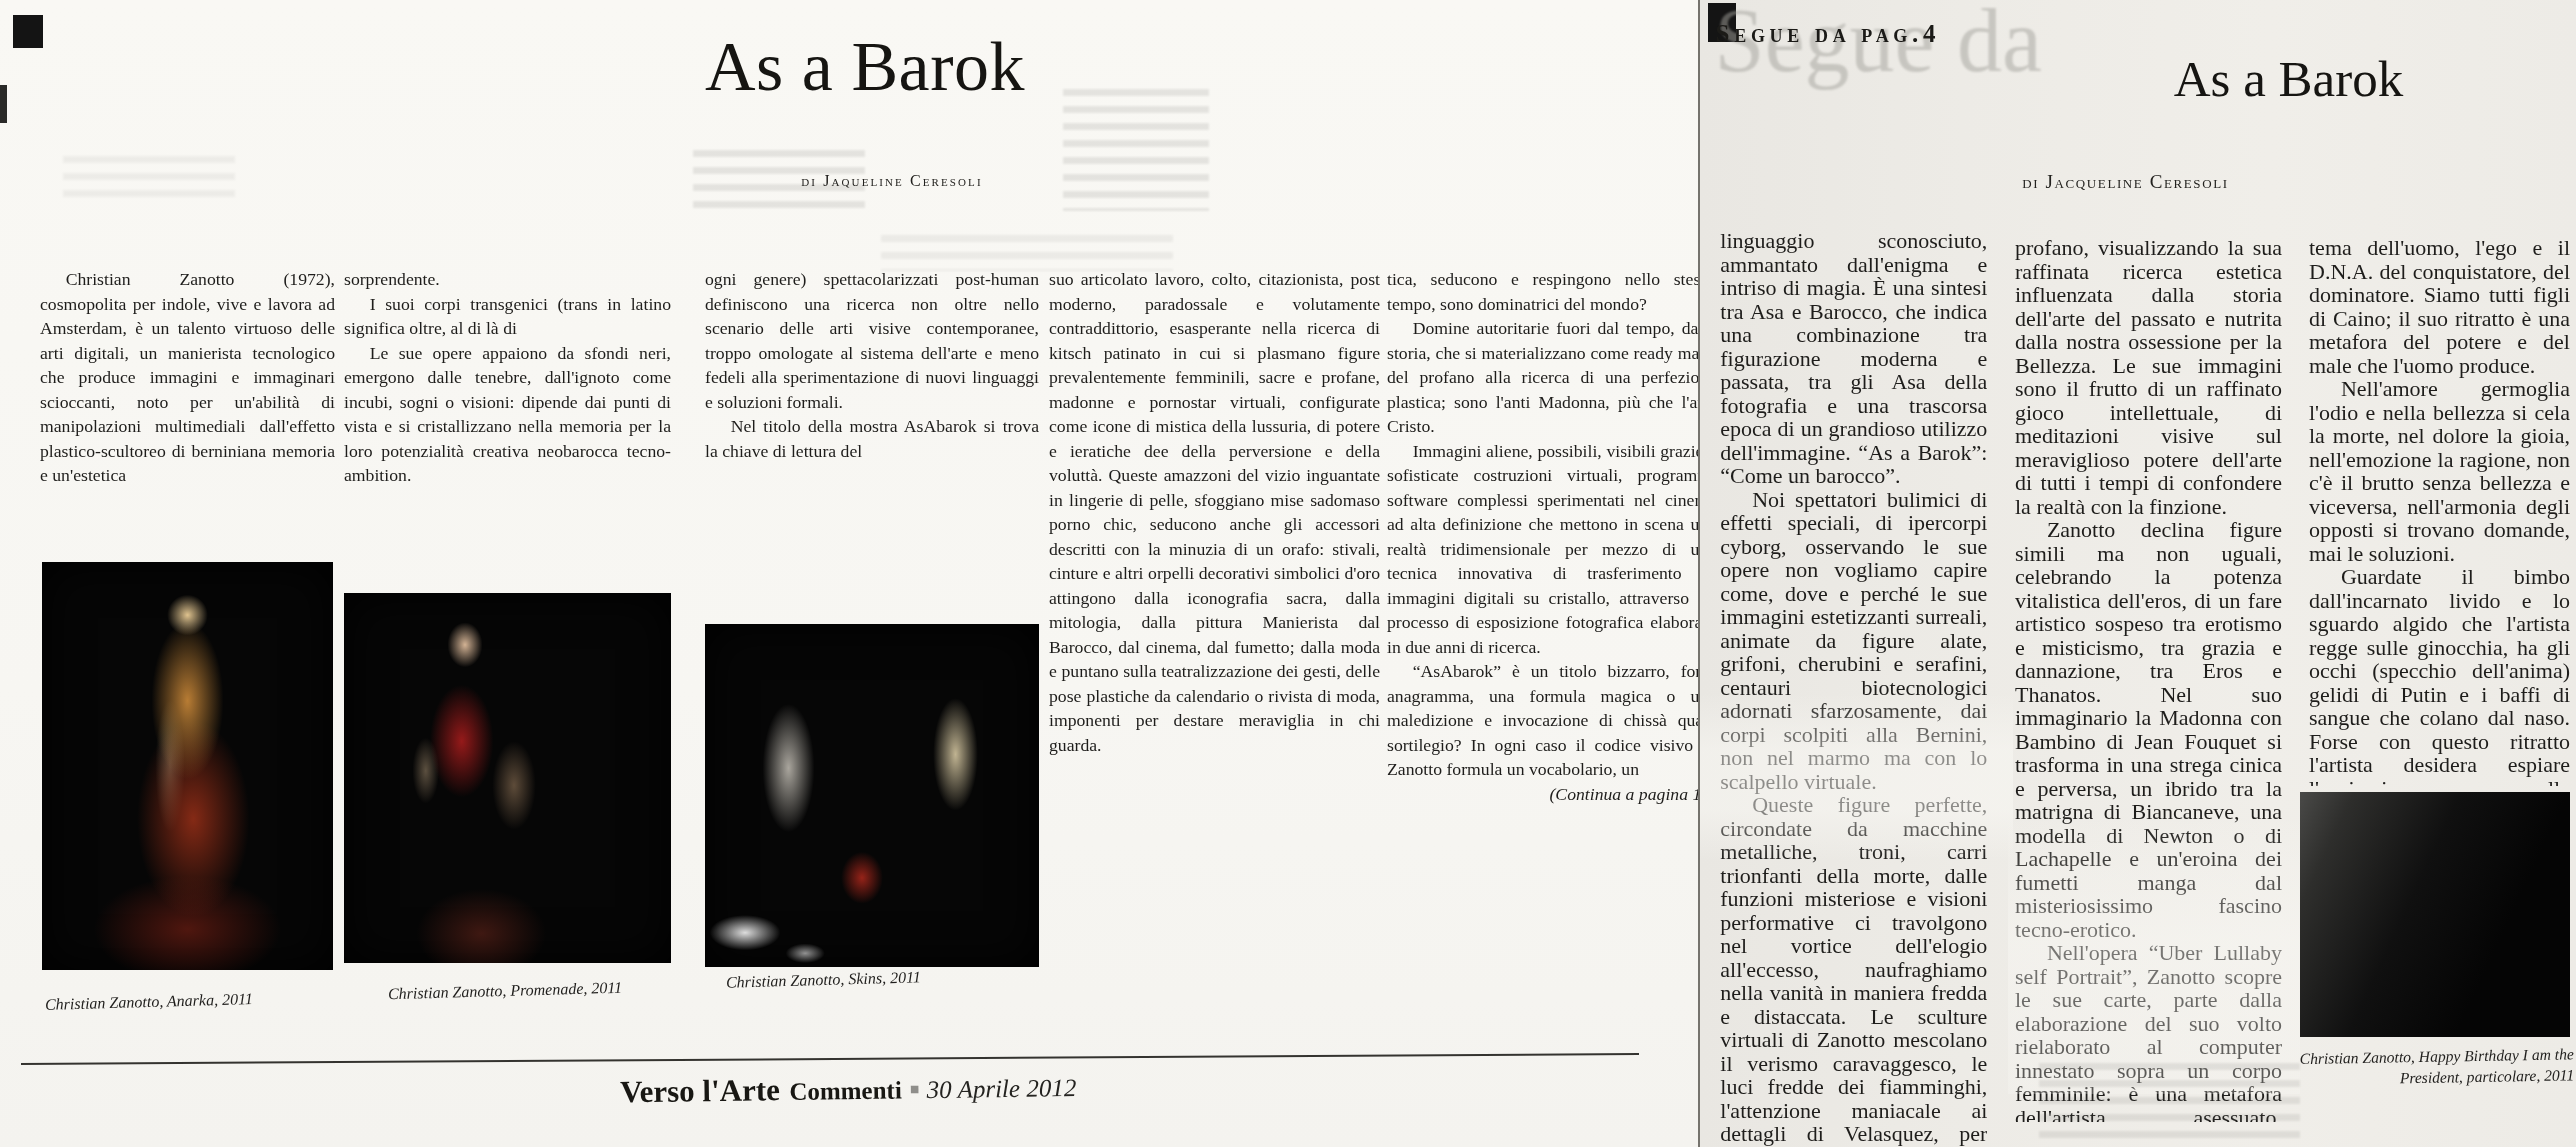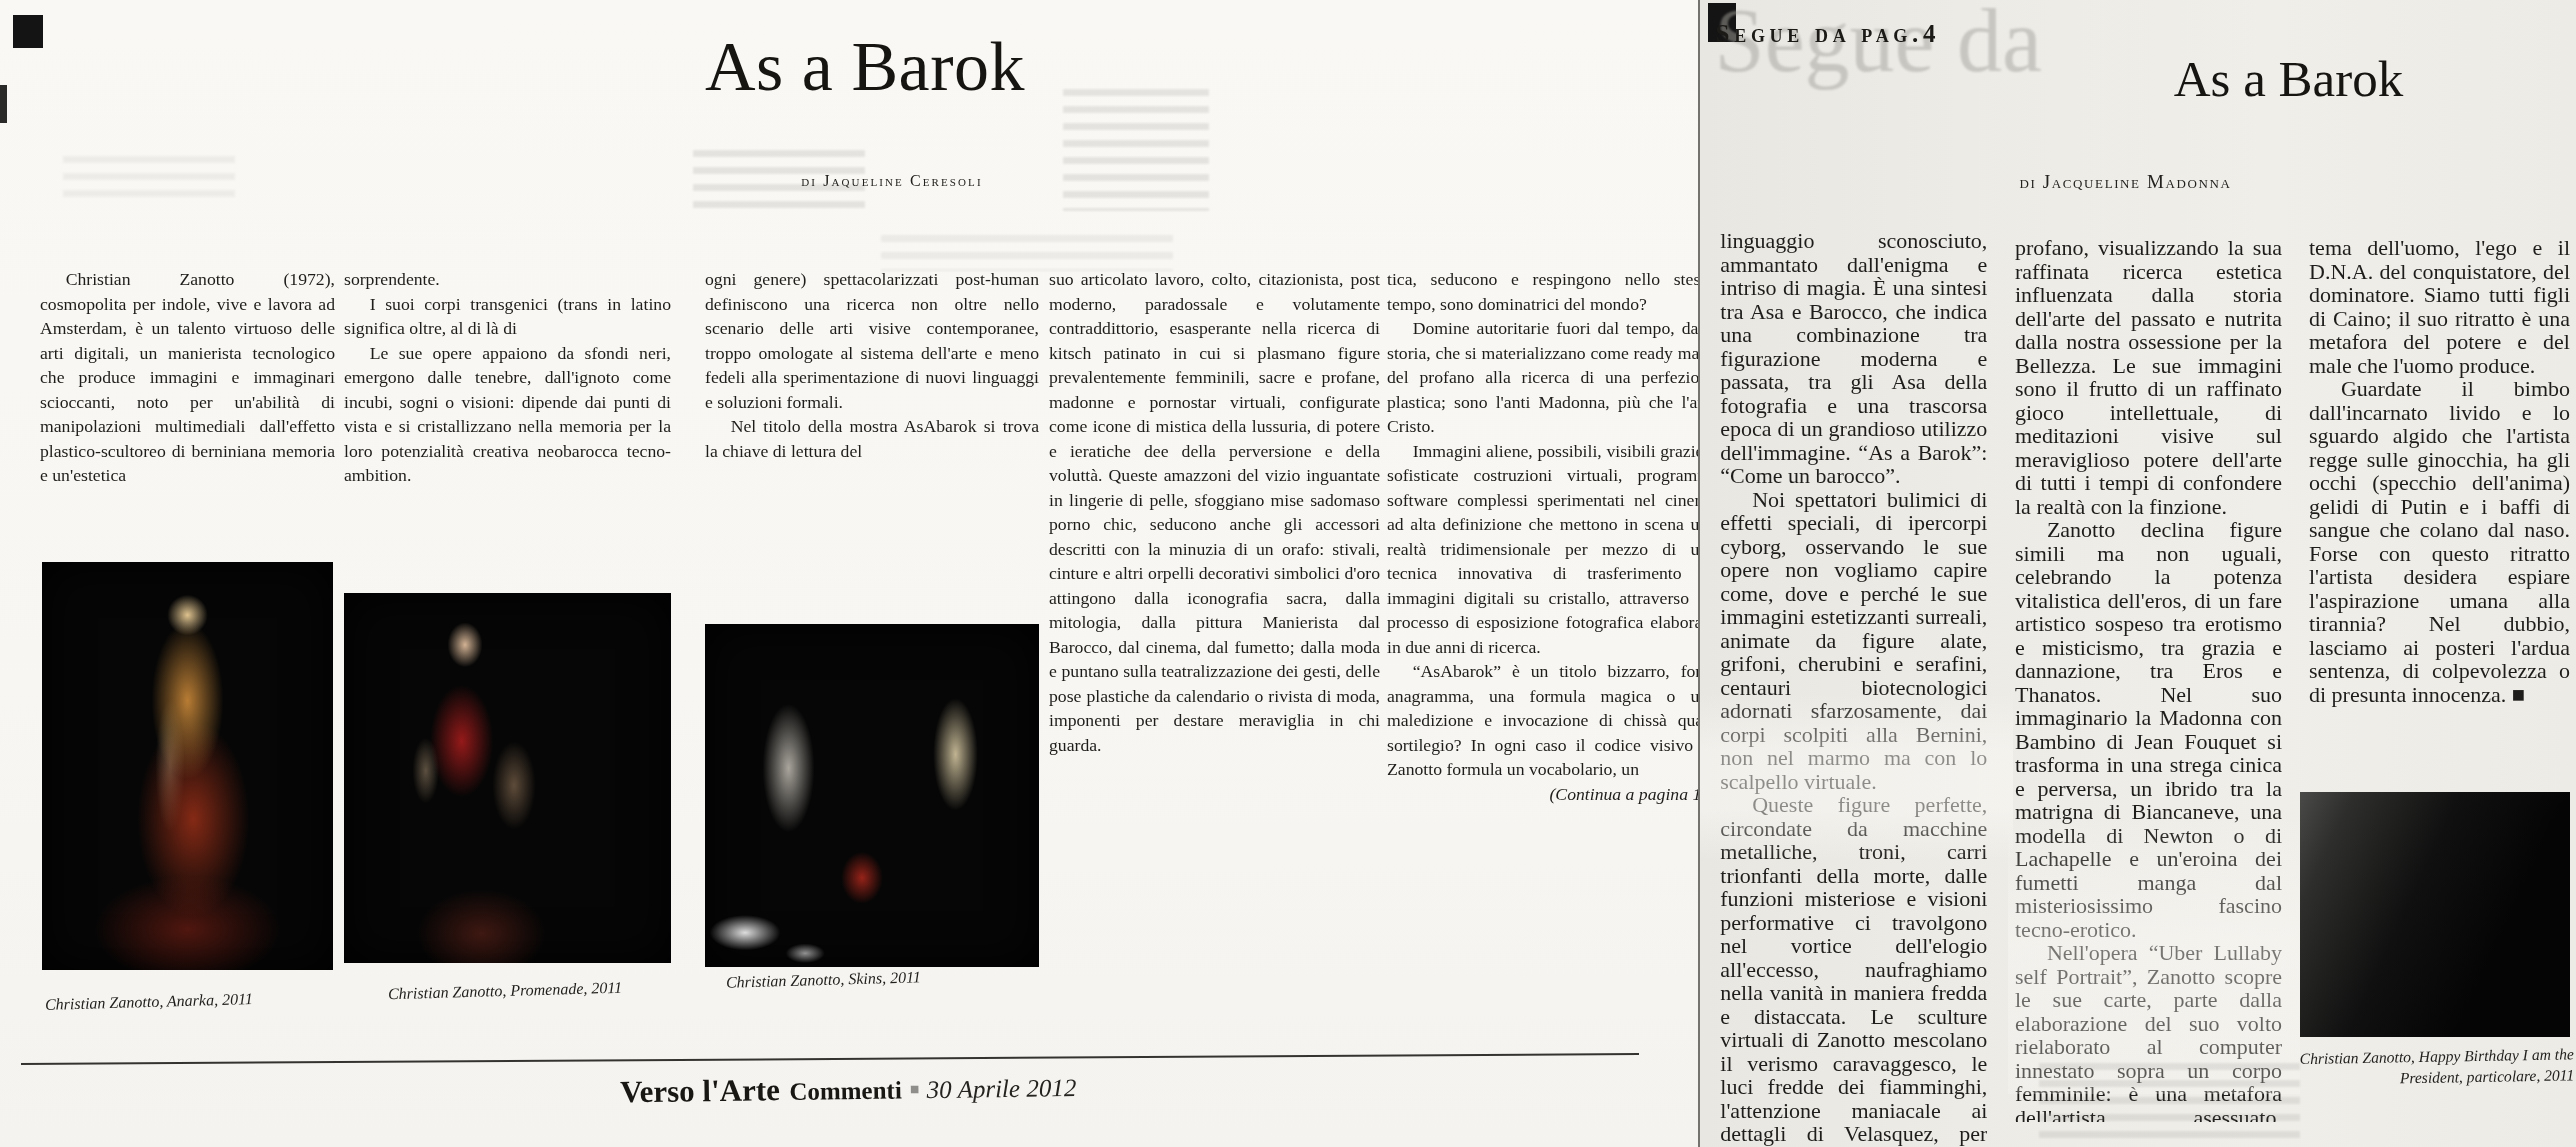--- a/index.html
+++ b/index.html
@@ -166,35 +166,36 @@
 
   <div class="divider"></div>
 
   <div class="page-right">
     <div class="reg-mark" style="left:8.3px;top:3.1px;width:28px;height:39px;"></div>
 
     <div class="ghost-segue">Segue da</div>
     <div class="segue">Segue da pag.4</div>
 
     <h2 class="title-r" style="margin:0;font-weight:400;">As a Barok</h2>
-    <div class="byline-r">di Jacqueline Madonna</div>
+    <div class="byline-r">di Jacqueline Ceresoli</div>
 
     <div class="col colR1">
         <p class="para">linguaggio sconosciuto, ammantato dall'enigma e intriso di magia. È una sintesi tra Asa e Barocco, che indica una combinazione tra figurazione moderna e passata, tra gli Asa della fotografia e una trascorsa epoca di un grandioso utilizzo dell'immagine. “As a Barok”: “Come un barocco”.</p>
         <p class="para p-ind">Noi spettatori bulimici di effetti speciali, di ipercorpi cyborg, osservando le sue opere non vogliamo capire come, dove e perché le sue immagini estetizzanti surreali, animate da figure alate, grifoni, cherubini e serafini, centauri biotecnologici adornati sfarzosamente, dai corpi scolpiti alla Bernini, non nel marmo ma con lo scalpello virtuale.</p>
         <p class="para p-ind">Queste figure perfette, circondate da macchine metalliche, troni, carri trionfanti della morte, dalle funzioni misteriose e visioni performative ci travolgono nel vortice dell'elogio all'eccesso, naufraghiamo nella vanità in maniera fredda e distaccata. Le sculture virtuali di Zanotto mescolano il verismo caravaggesco, le luci fredde dei fiamminghi, l'attenzione maniacale ai dettagli di Velasquez, per rappresentare non ritratti o veneri allo specchio, ma automi, manichini di vanità, simulacri del vuoto come ibridi paradossali. Queste e altre icone metafisiche materializzano il suo immaginario complesso, eretico e</p>
       </div>
     <div class="col colR2">
         <p class="para">profano, visualizzando la sua raffinata ricerca estetica influenzata dalla storia dell'arte del passato e nutrita dalla nostra ossessione per la Bellezza. Le sue immagini sono il frutto di un raffinato gioco intellettuale, di meditazioni visive sul meraviglioso potere dell'arte di tutti i tempi di confondere la realtà con la finzione.</p>
         <p class="para p-ind">Zanotto declina figure simili ma non uguali, celebrando la potenza vitalistica dell'eros, di un fare artistico sospeso tra erotismo e misticismo, tra grazia e dannazione, tra Eros e Thanatos. Nel suo immaginario la Madonna con Bambino di Jean Fouquet si trasforma in una strega cinica e perversa, un ibrido tra la matrigna di Biancaneve, una modella di Newton o di Lachapelle e un'eroina dei fumetti manga dal misteriosissimo fascino tecno-erotico.</p>
         <p class="para p-ind">Nell'opera “Uber Lullaby self Portrait”, Zanotto scopre le sue carte, parte dalla elaborazione del suo volto rielaborato al computer innestato sopra un corpo femminile: è una metafora dell'artista asessuato, androgino che si sente un dio, poiché è capace di creare mondi, immagini, evasioni o paradisi artificiali.</p>
         <p class="para p-ind">Quest'opera rivela una maggiore consapevolezza di sé, l'artista va ben oltre la rappresentazione di bambolone amazzoni castratrici, qui affronta l'universale</p>
       </div>
     <div class="col colR3">
         <p class="para">tema dell'uomo, l'ego e il D.N.A. del conquistatore, del dominatore. Siamo tutti figli di Caino; il suo ritratto è una metafora del potere e del male che l'uomo produce.</p>
+        <p class="para p-ind">Nell'amore germoglia l'odio e nella bellezza si cela la morte, nel dolore la gioia, nell'emozione la ragione, non c'è il brutto senza bellezza e viceversa, nell'armonia degli opposti si trovano domande, mai le soluzioni.</p>
         <p class="para p-ind">Guardate il bimbo dall'incarnato livido e lo sguardo algido che l'artista regge sulle ginocchia, ha gli occhi (specchio dell'anima) gelidi di Putin e i baffi di sangue che colano dal naso. Forse con questo ritratto l'artista desidera espiare l'aspirazione umana alla tirannia? Nel dubbio, lasciamo ai posteri l'ardua sentenza, di colpevolezza o di presunta innocenza. ■</p>
       </div>
 
     <div class="fade" style="left:0;top:693px;width:313px;height:167px;
          background:linear-gradient(180deg,transparent,rgba(250,249,245,.5) 35%,rgba(250,249,245,.5) 70%,transparent);"></div>
     <div class="fade" style="left:308px;top:813px;width:292px;height:281px;
          background:linear-gradient(180deg,transparent,rgba(250,249,245,.42) 45%,rgba(250,249,245,.25));"></div>
     <div class="ghostlines" style="left:339px;top:1063px;width:261px;height:78px;opacity:.12;"></div>
 
     <div class="photo ph4">

